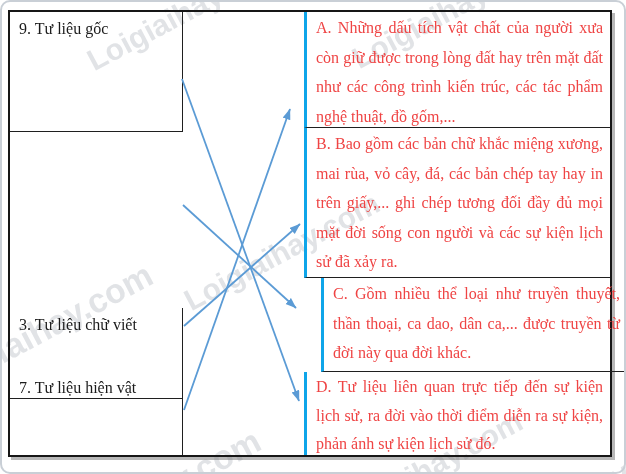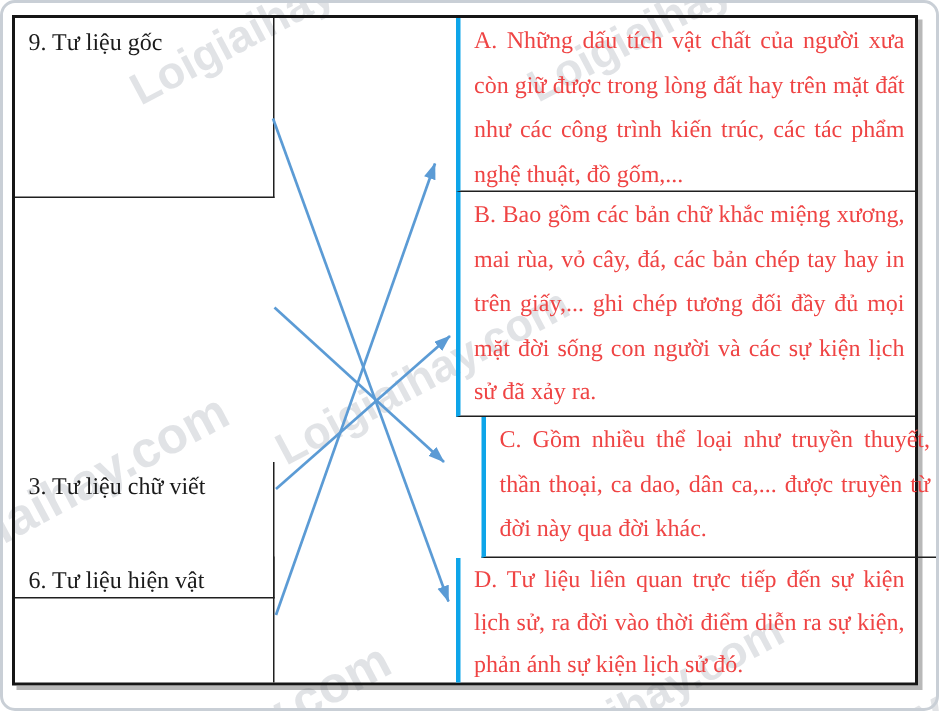--- a/index.html
+++ b/index.html
@@ -65,21 +65,21 @@
     </div>
 
   <div class="tbl">
     <div class="cell lc r0">
       <span>9. Tư liệu gốc</span>
     </div>
     <div class="cell lc r2">
       <span>3. Tư liệu chữ viết</span>
     </div>
     <div class="cell lc r3">
-      <span>6. Tư liệu hiện vật</span>
+      <span>7. Tư liệu hiện vật</span>
     </div>
 
     <div class="cell rc r0">
       <span>A. Những dấu tích vật chất của người xưa còn giữ được trong lòng đất hay trên mặt đất như các công trình kiến trúc, các tác phẩm nghệ thuật, đồ gốm,...</span>
     </div>
     <div class="cell rc r1">
       <span>B. Bao gồm các bản chữ khắc miệng xương, mai rùa, vỏ cây, đá, các bản chép tay hay in trên giấy,... ghi chép tương đối đầy đủ mọi mặt đời sống con người và các sự kiện lịch sử đã xảy ra.</span>
     </div>
     <div class="cell rc r2">
       <span>C. Gồm nhiều thể loại như truyền thuyết, thần thoại, ca dao, dân ca,... được truyền từ đời này qua đời khác.</span>

